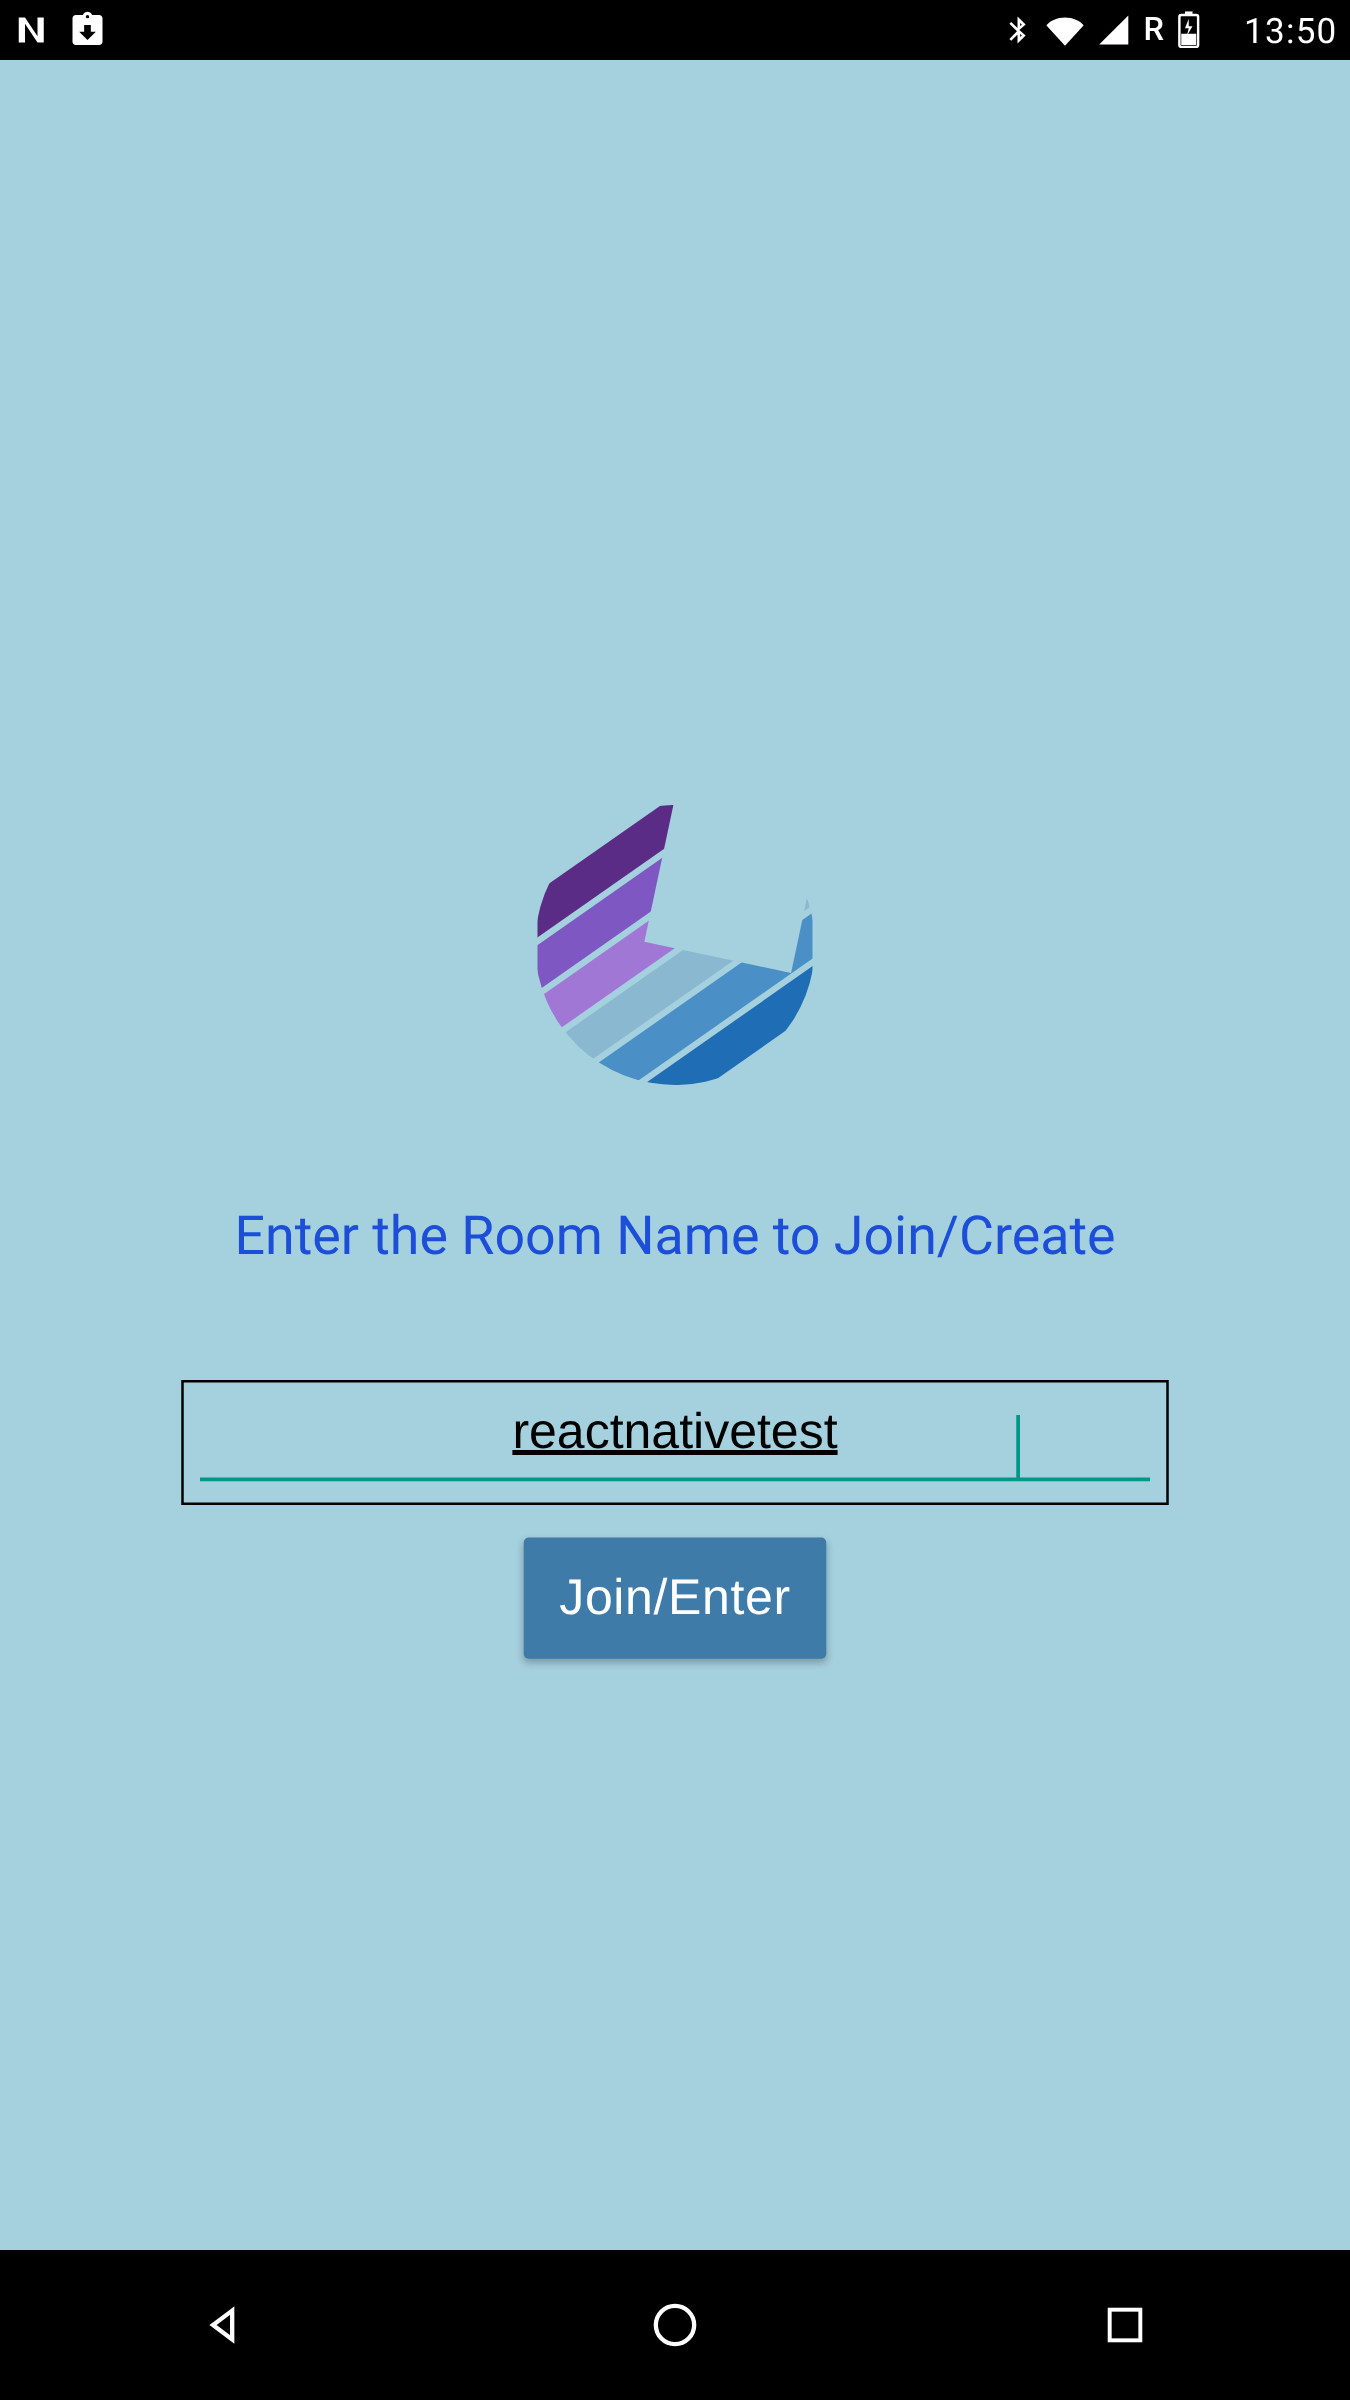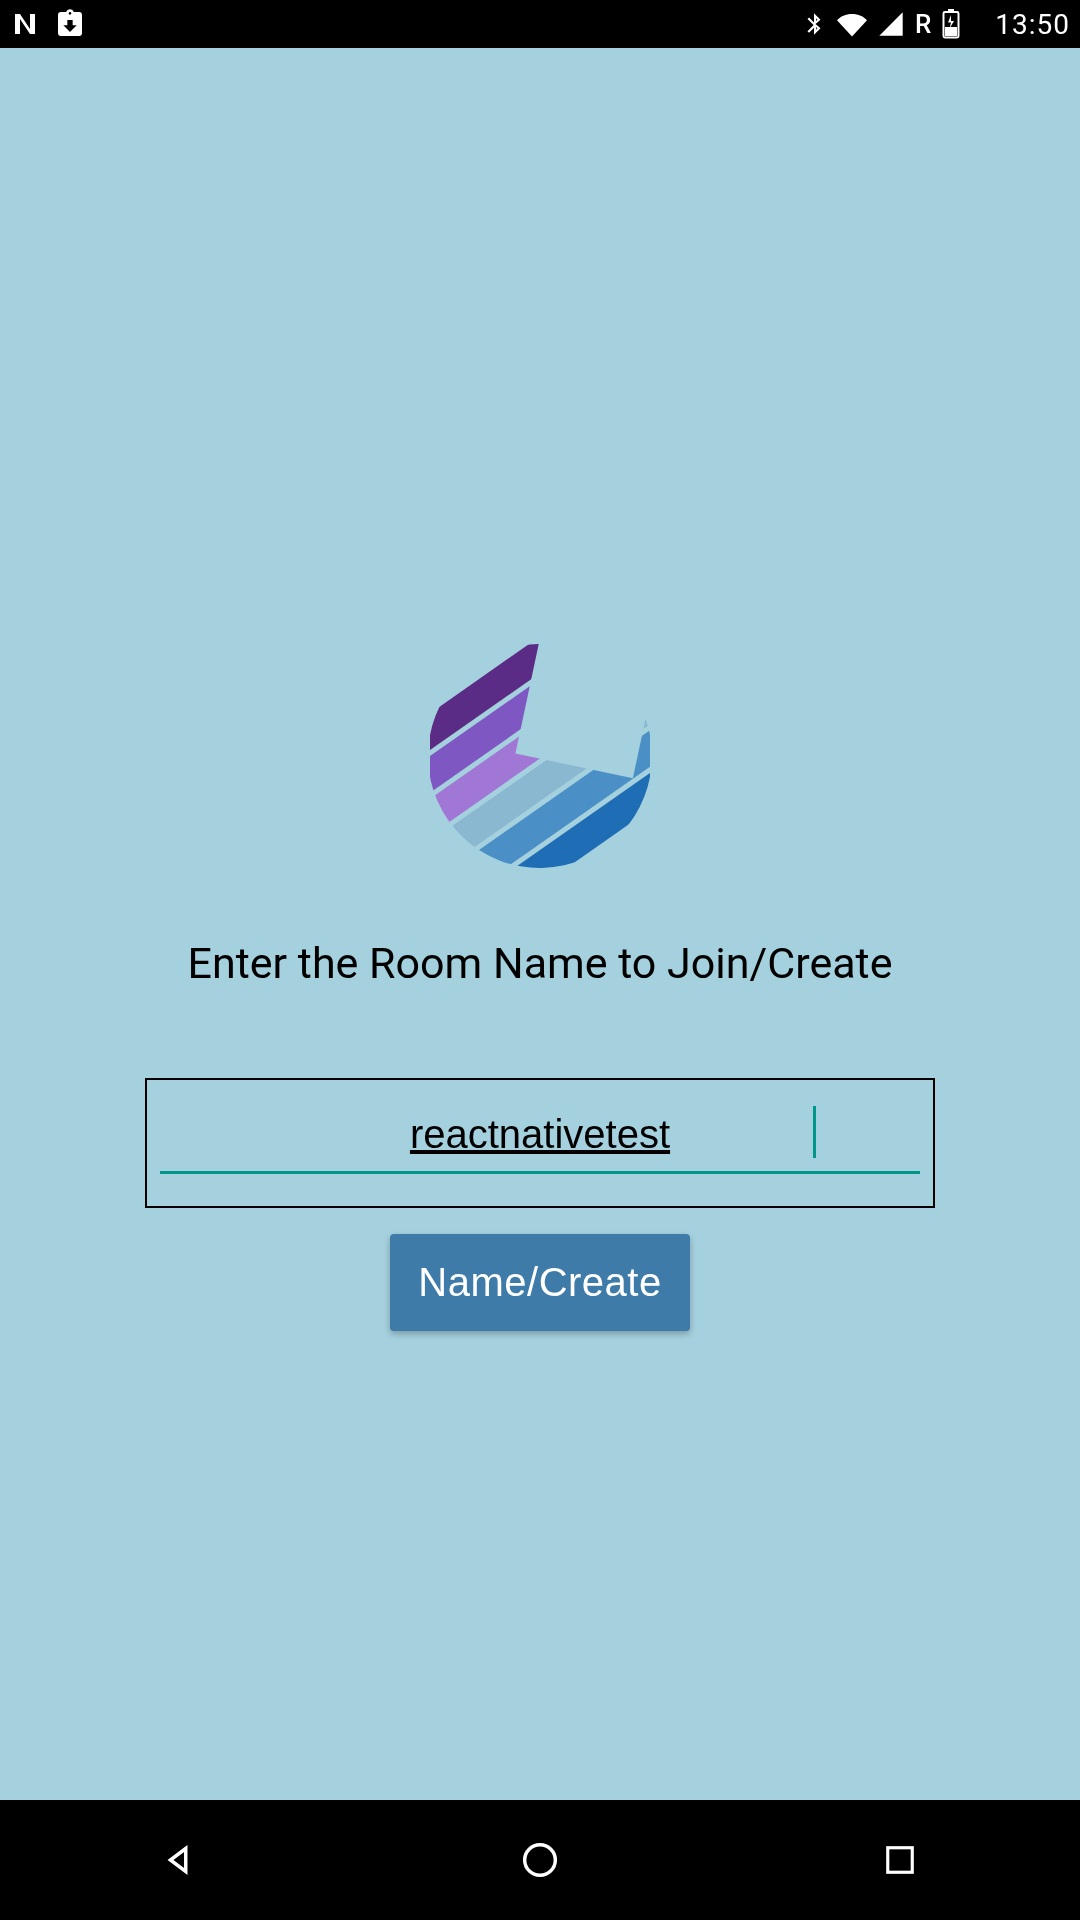--- a/index.html
+++ b/index.html
@@ -25,30 +25,30 @@
   .app {
     flex: 1 1 auto;
     background: #A5D0DE;
     display: flex;
     flex-direction: column;
     align-items: center;
     padding-top: 590px;
   }
   .logo { width: 220px; height: 230px; }
   .prompt {
-    margin-top: 70px;
-    color: #000000;
+    margin-top: 96px;
+    color: #1d4ed8;
     font-size: 43px;
     font-weight: 400;
     text-align: center;
   }
   .input-wrap {
     margin-top: 90px;
     width: 790px;
-    height: 130px;
+    height: 100px;
     border: 2px solid #000;
     display: flex;
     flex-direction: column;
     align-items: center;
     justify-content: center;
     position: relative;
   }
   .room-input {
     width: 760px;
     border: none;
@@ -163,21 +163,21 @@
   </div>
 
   <div class="prompt">Enter the Room Name to Join/Create</div>
 
   <div class="input-wrap">
     <input class="room-input" type="text" value="reactnativetest" style="">
     <div class="underline"></div>
     <div class="cursor"></div>
   </div>
 
-  <button class="join-btn">Name/Create</button>
+  <button class="join-btn">Join/Enter</button>
 </div>
 
 <div class="nav-bar">
   <div class="nav-btn">
     <svg width="46" height="46" viewBox="0 0 24 24">
         <path fill="none" stroke="#fff" stroke-width="1.8" d="M15 6l-8 6 8 6z"></path>
       </svg>
   </div>
   <div class="nav-btn">
     <svg width="46" height="46" viewBox="0 0 24 24">

